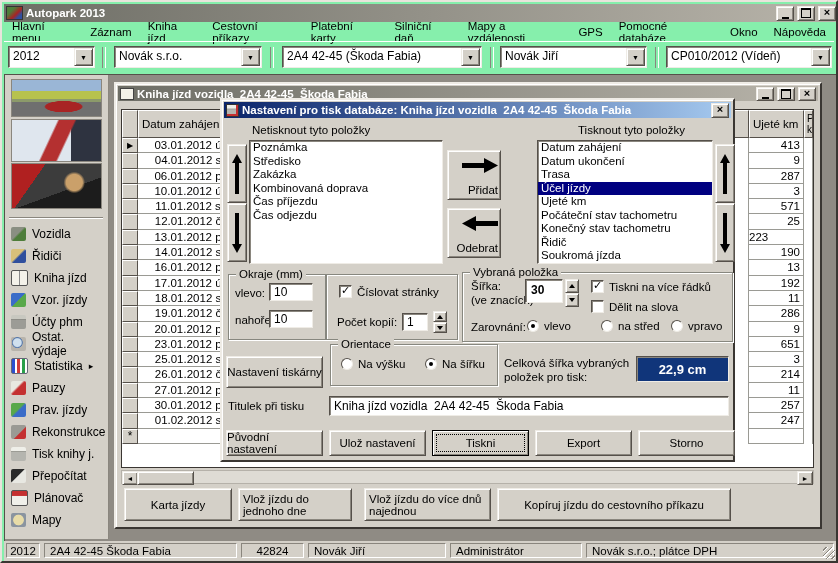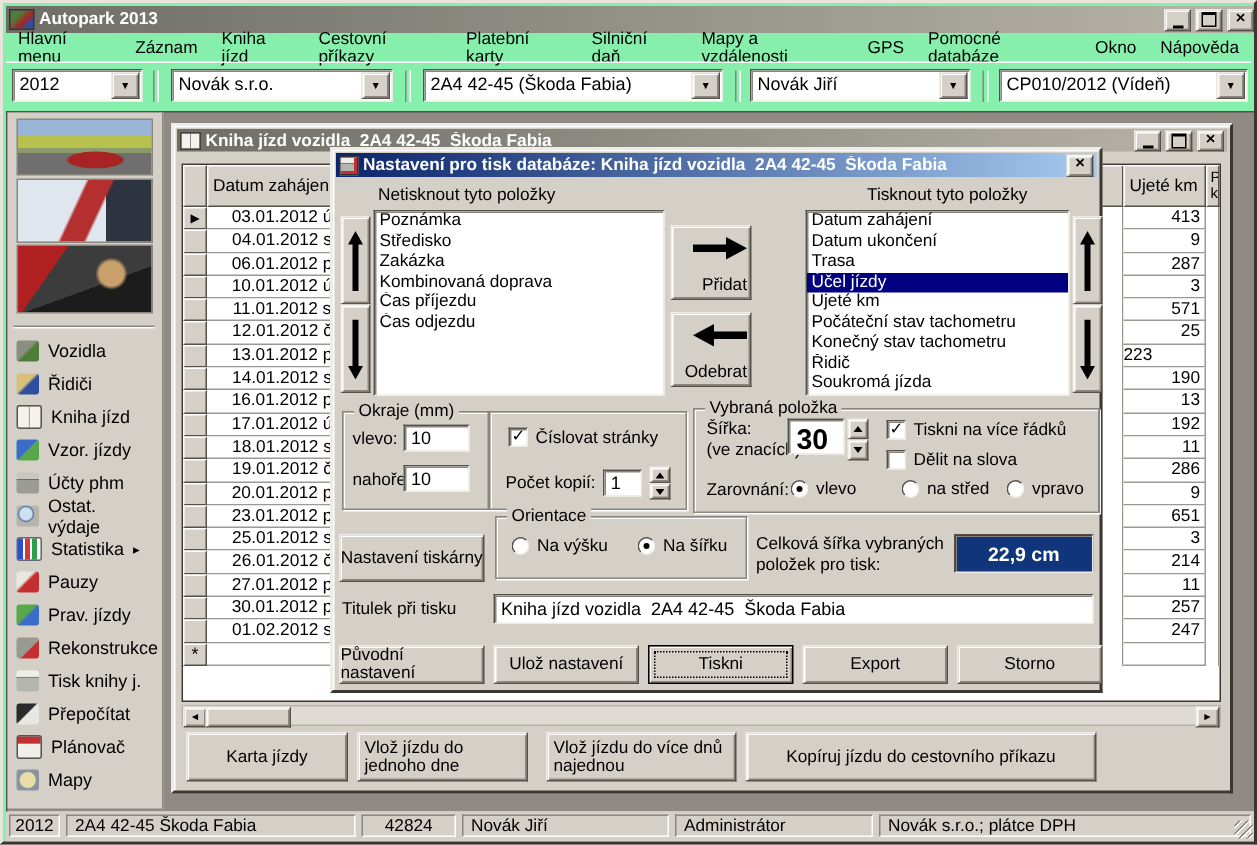--- a/index.html
+++ b/index.html
@@ -479,21 +479,21 @@
               <span class="tri-dn"></span>
             </span>
         </span>
       </div>
     </div>
 
     <div class="abs group" style="left:240px;top:172px;width:269px;height:68px;">
       <span class="legend">Vybraná položka</span>
       <span class="abs" style="left:8px;top:7px;">Šířka:</span>
       <span class="abs" style="left:8px;top:21px;">(ve znacích)</span>
-      <div class="abs sunken" style="left:62px;top:6px;width:38px;height:24px;box-sizing:border-box;font-size:19px;font-weight:bold;padding:3px 0 0 5px;">30</div>
+      <div class="abs sunken" style="left:62px;top:6px;width:38px;height:24px;box-sizing:border-box;font-size:12px;font-weight:bold;padding:3px 0 0 5px;">30</div>
       <span class="spin abs" style="left:102px;top:6px;">
         <span class="sb raised" style="height:12px;">
             <span class="tri-up"></span>
           </span>
         <span class="sb raised" style="height:12px;">
             <span class="tri-dn"></span>
           </span>
       </span>
       <div class="ctl-row" style="left:128px;top:7px;">
         <span class="checkbox sunken checked"></span>

